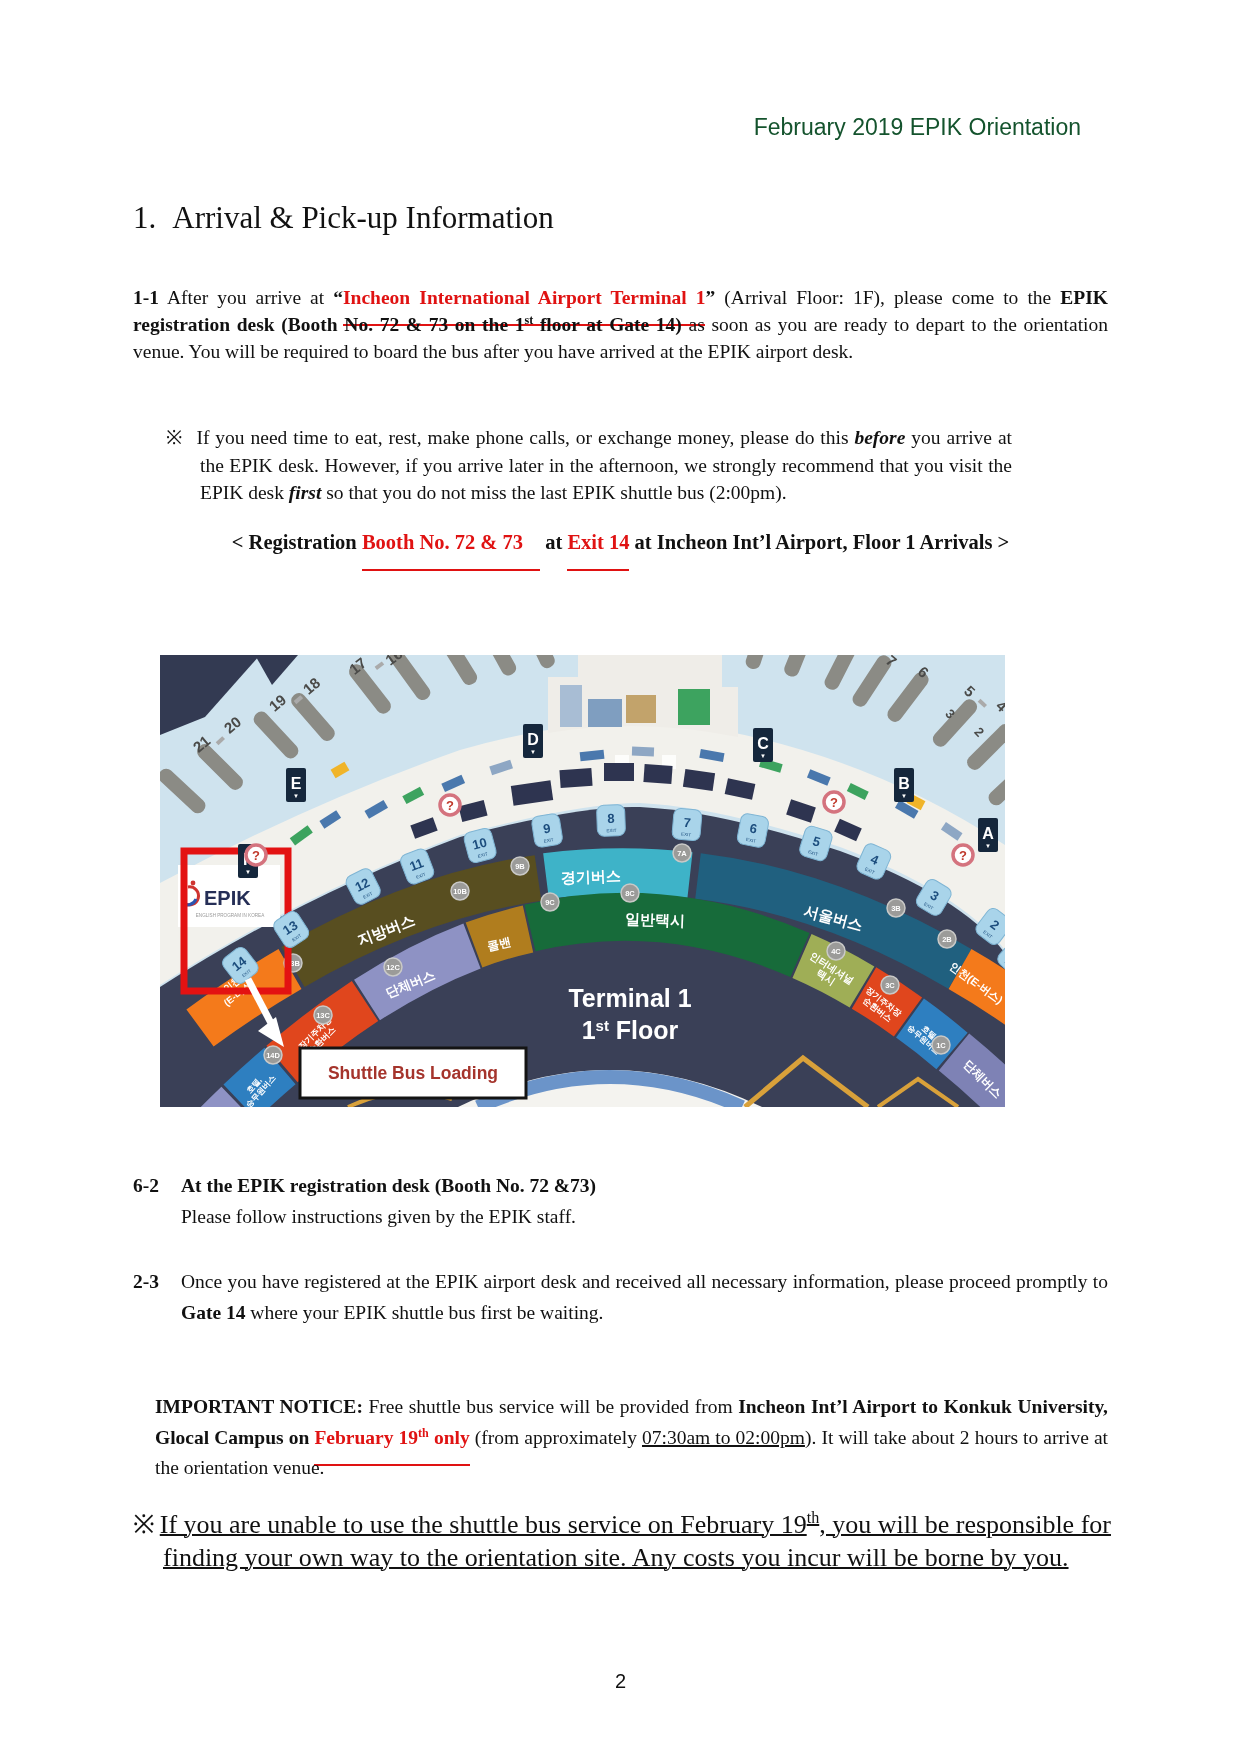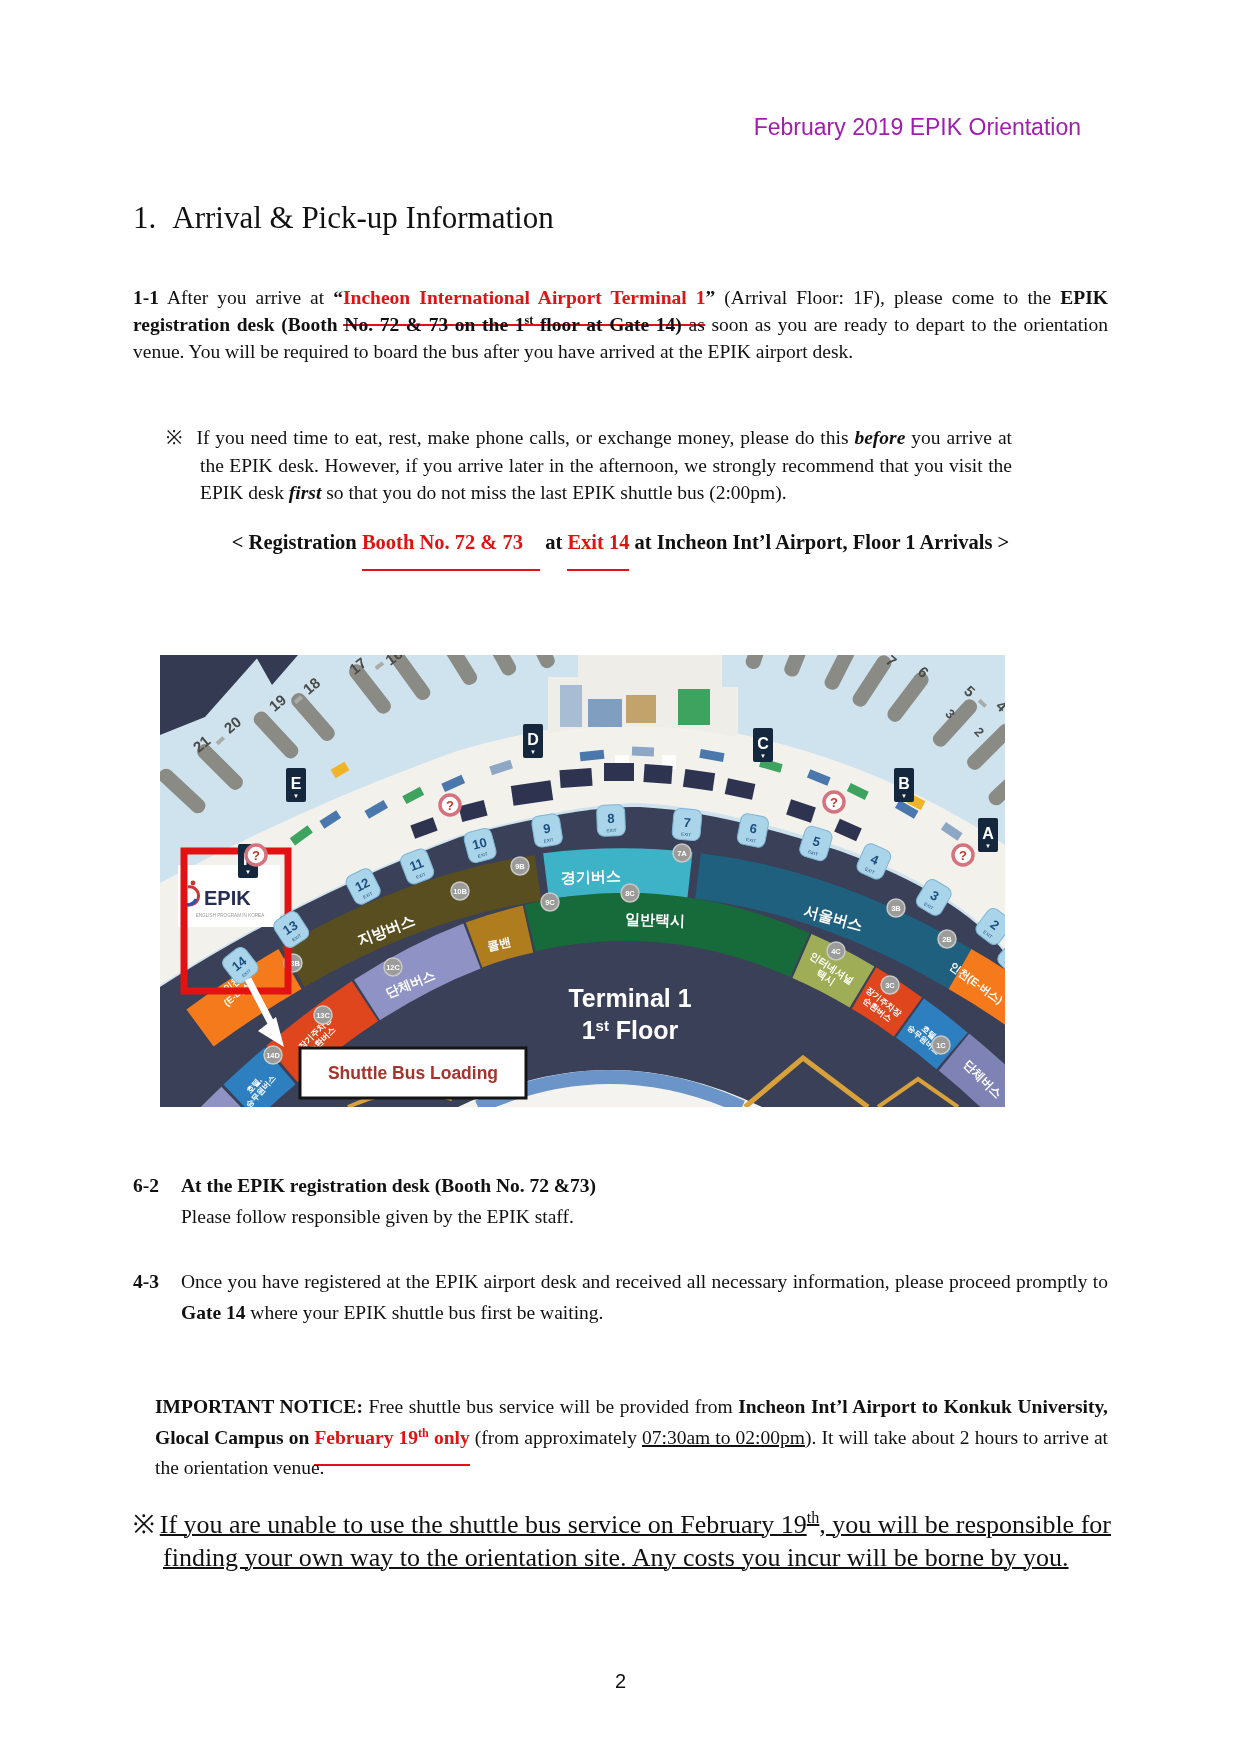--- a/index.html
+++ b/index.html
@@ -1,19 +1,19 @@
 <!DOCTYPE html>
 <html><head>
 <meta charset="utf-8">
 <style>
   html,body{margin:0;padding:0;background:#888;}
   .page{position:relative;width:1241px;height:1754px;background:#fff;margin:0 auto;
         font-family:"Liberation Serif","DejaVu Serif",serif;color:#111;overflow:hidden;}
   .hdr{position:absolute;top:114px;right:160px;font-family:"Liberation Sans","DejaVu Sans",sans-serif;
-       font-size:23px;color:#a21caf;}
+       font-size:23px;color:#14532d;}
   .title{position:absolute;top:200px;left:133px;font-size:31px;font-weight:normal;}
   .title .num{margin-right:16px;}
   .body{position:absolute;font-size:19.5px;line-height:27px;text-align:justify;margin:0;}
   .p11{top:284px;left:133px;width:975px;}
   .note1{top:424px;left:166px;width:812px;line-height:27.5px;padding-left:34px;text-indent:-34px;}
   .note1 .sym{margin-right:13px;}
   .caption{position:absolute;top:531px;left:133px;width:975px;text-align:center;
            font-size:20.5px;font-weight:bold;margin:0;}
   b{font-weight:bold;}
   .bi{font-weight:bold;font-style:italic;}
@@ -397,26 +397,26 @@
       <text x="470" y="352" font-size="25">Terminal 1</text>
       <text x="470" y="384" font-size="25"><tspan>1</tspan><tspan dy="-8" font-size="15">st</tspan><tspan dy="8"> Floor</tspan></text>
     </g>
   </svg>
   </div>
 
   <div class="item i12">
     <div class="lab">6-2</div>
     <div class="cont">
       <div><b>At the EPIK registration desk (Booth No. 72 &amp;73)</b></div>
-      <div>Please follow responsible given by the EPIK staff.</div>
+      <div>Please follow instructions given by the EPIK staff.</div>
     </div>
   </div>
 
   <div class="item i13">
-    <div class="lab">4-3</div>
+    <div class="lab">2-3</div>
     <div class="cont"><span>Once you have registered at the EPIK airport desk and received all necessary information, please proceed promptly to </span><b>Gate 14</b><span> where your EPIK shuttle bus first be waiting.</span></div>
   </div>
 
   <p class="notice"><b>IMPORTANT NOTICE:</b><span> Free shuttle bus service will be provided from </span><b>Incheon Int’l Airport to Konkuk University, Glocal Campus on </b><span class="rul"><span>February 19</span><sup>th</sup><span> only</span></span><span> (from approximately </span><span class="bul">07:30am to 02:00pm</span><span>). It will take about 2 hours to arrive at the orientation venue.</span></p>
 
   <p class="note2"><span class="sym">※</span><span class="ul">If you are unable to use the shuttle bus service on February 19</span><sup class="ul">th</sup><span class="ul">, you will be responsible for finding your own way to the orientation site.   Any costs you incur will be borne by you.</span></p>
 
   <div class="pageno">2</div>
 
 </div>

